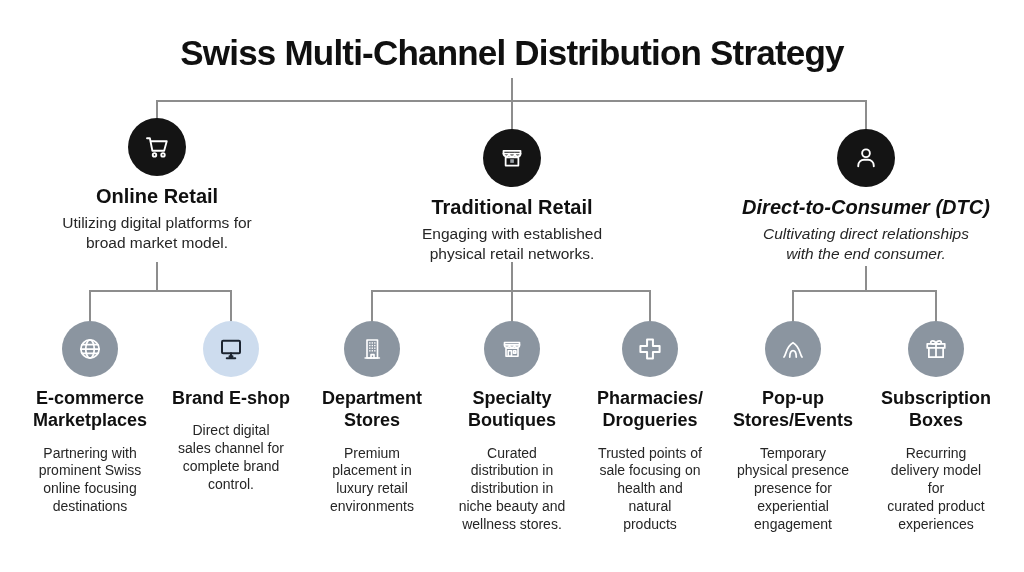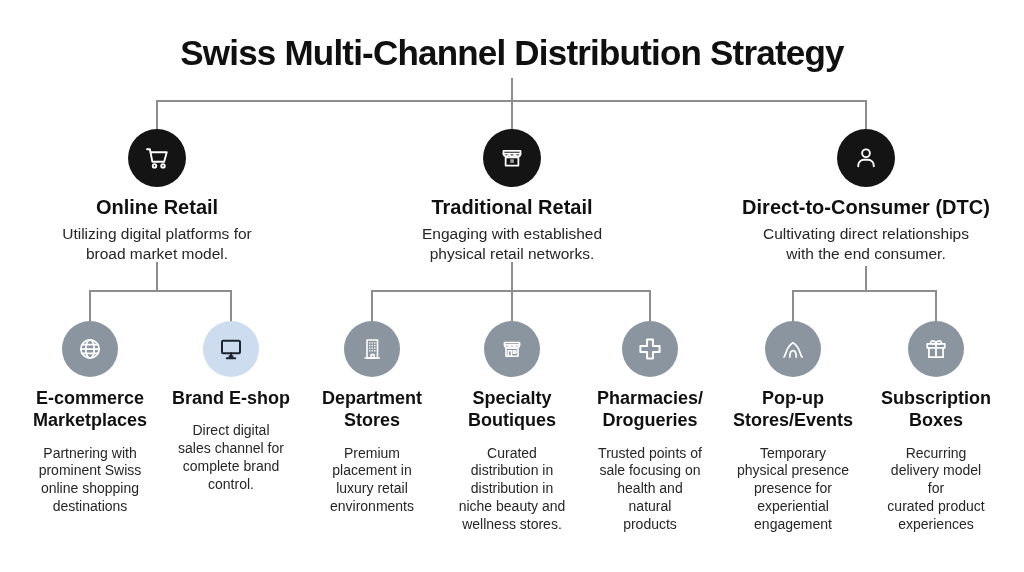--- a/index.html
+++ b/index.html
@@ -102,21 +102,21 @@
   <div class="line" style="left:371px;top:290px;width:280px;height:1.5px;"></div>
   <div class="line" style="left:371px;top:290px;width:1.5px;height:32px;"></div>
   <div class="line" style="left:511px;top:290px;width:1.5px;height:32px;"></div>
   <div class="line" style="left:649px;top:290px;width:1.5px;height:32px;"></div>
 
   <div class="line" style="left:865px;top:266px;width:1.5px;height:25px;"></div>
   <div class="line" style="left:792px;top:290px;width:145px;height:1.5px;"></div>
   <div class="line" style="left:792px;top:290px;width:1.5px;height:32px;"></div>
   <div class="line" style="left:935px;top:290px;width:1.5px;height:32px;"></div>
 
-  <div class="node" style="left:37px;top:129px;width:240px;">
+  <div class="node" style="left:37px;top:118px;width:240px;">
     <div class="circle main">
       <svg class="icon-svg" width="30" height="30" viewBox="0 0 24 24" fill="none" stroke="#ffffff" stroke-width="1.5" stroke-linecap="round" stroke-linejoin="round">
         <path d="M4 5h2.3l2 10h9.4l2.1-7.6H7"></path>
         <circle cx="10" cy="18.3" r="1.4"></circle>
         <circle cx="16.8" cy="18.3" r="1.4"></circle>
       </svg>
     </div>
     <div class="branch-label">Online Retail</div>
     <div class="branch-desc">Utilizing digital platforms for
 broad market model.</div>
@@ -129,21 +129,21 @@
         <path d="M5.2 8.5a2.27 2.27 0 0 0 4.53 0M9.73 8.5a2.27 2.27 0 0 0 4.54 0M14.27 8.5a2.26 2.26 0 0 0 4.53 0"></path>
         <rect x="6.9" y="11.4" width="10.2" height="6.6"></rect>
         <rect x="10.6" y="13" width="2.9" height="2.9" fill="#9aa0a6" stroke="none"></rect>
       </svg>
     </div>
     <div class="branch-label">Traditional Retail</div>
     <div class="branch-desc">Engaging with established
 physical retail networks.</div>
   </div>
 
-  <div class="node" style="left:736px;top:129px;width:260px;">
+  <div class="node" style="left:736px;top:129px;width:260px;font-style:italic;">
     <div class="circle main">
       <svg class="icon-svg" width="30" height="30" viewBox="0 0 24 24" fill="none" stroke="#ffffff" stroke-width="1.5" stroke-linecap="round" stroke-linejoin="round">
         <circle cx="12" cy="8.2" r="3.1"></circle>
         <path d="M5.8 18.6v-.6a4.6 4.6 0 0 1 4.6-4.6h3.2a4.6 4.6 0 0 1 4.6 4.6v.6"></path>
       </svg>
     </div>
     <div class="branch-label">Direct-to-Consumer (DTC)</div>
     <div class="branch-desc">Cultivating direct relationships
 with the end consumer.</div>
   </div>
@@ -153,21 +153,21 @@
       <svg class="icon-svg" width="30" height="30" viewBox="0 0 24 24" fill="none" stroke="#ffffff" stroke-width="1.4" stroke-linecap="round">
         <circle cx="12" cy="12" r="7.3"></circle>
         <ellipse cx="12" cy="12" rx="3.4" ry="7.3"></ellipse>
         <path d="M4.7 12h14.6M5.7 8.5h12.6M5.7 15.5h12.6"></path>
       </svg>
     </div>
     <div class="sub-label">E-commerce
 Marketplaces</div>
     <div class="sub-desc">Partnering with
 prominent Swiss
-online shopping
+online focusing
 destinations</div>
   </div>
 
   <div class="node" style="left:156px;top:321px;width:150px;align-items:center;">
     <div class="circle sub highlight">
       <svg class="icon-svg" width="30" height="30" viewBox="0 0 24 24" fill="none" stroke="#1c2430" stroke-width="1.6" stroke-linecap="round" stroke-linejoin="round">
         <rect x="4.8" y="5.4" width="14.4" height="10" rx="0.9"></rect>
         <path d="M12 15.4v2.4M8.6 19.3h6.8M10.8 17.8h2.4"></path>
       </svg>
     </div>

